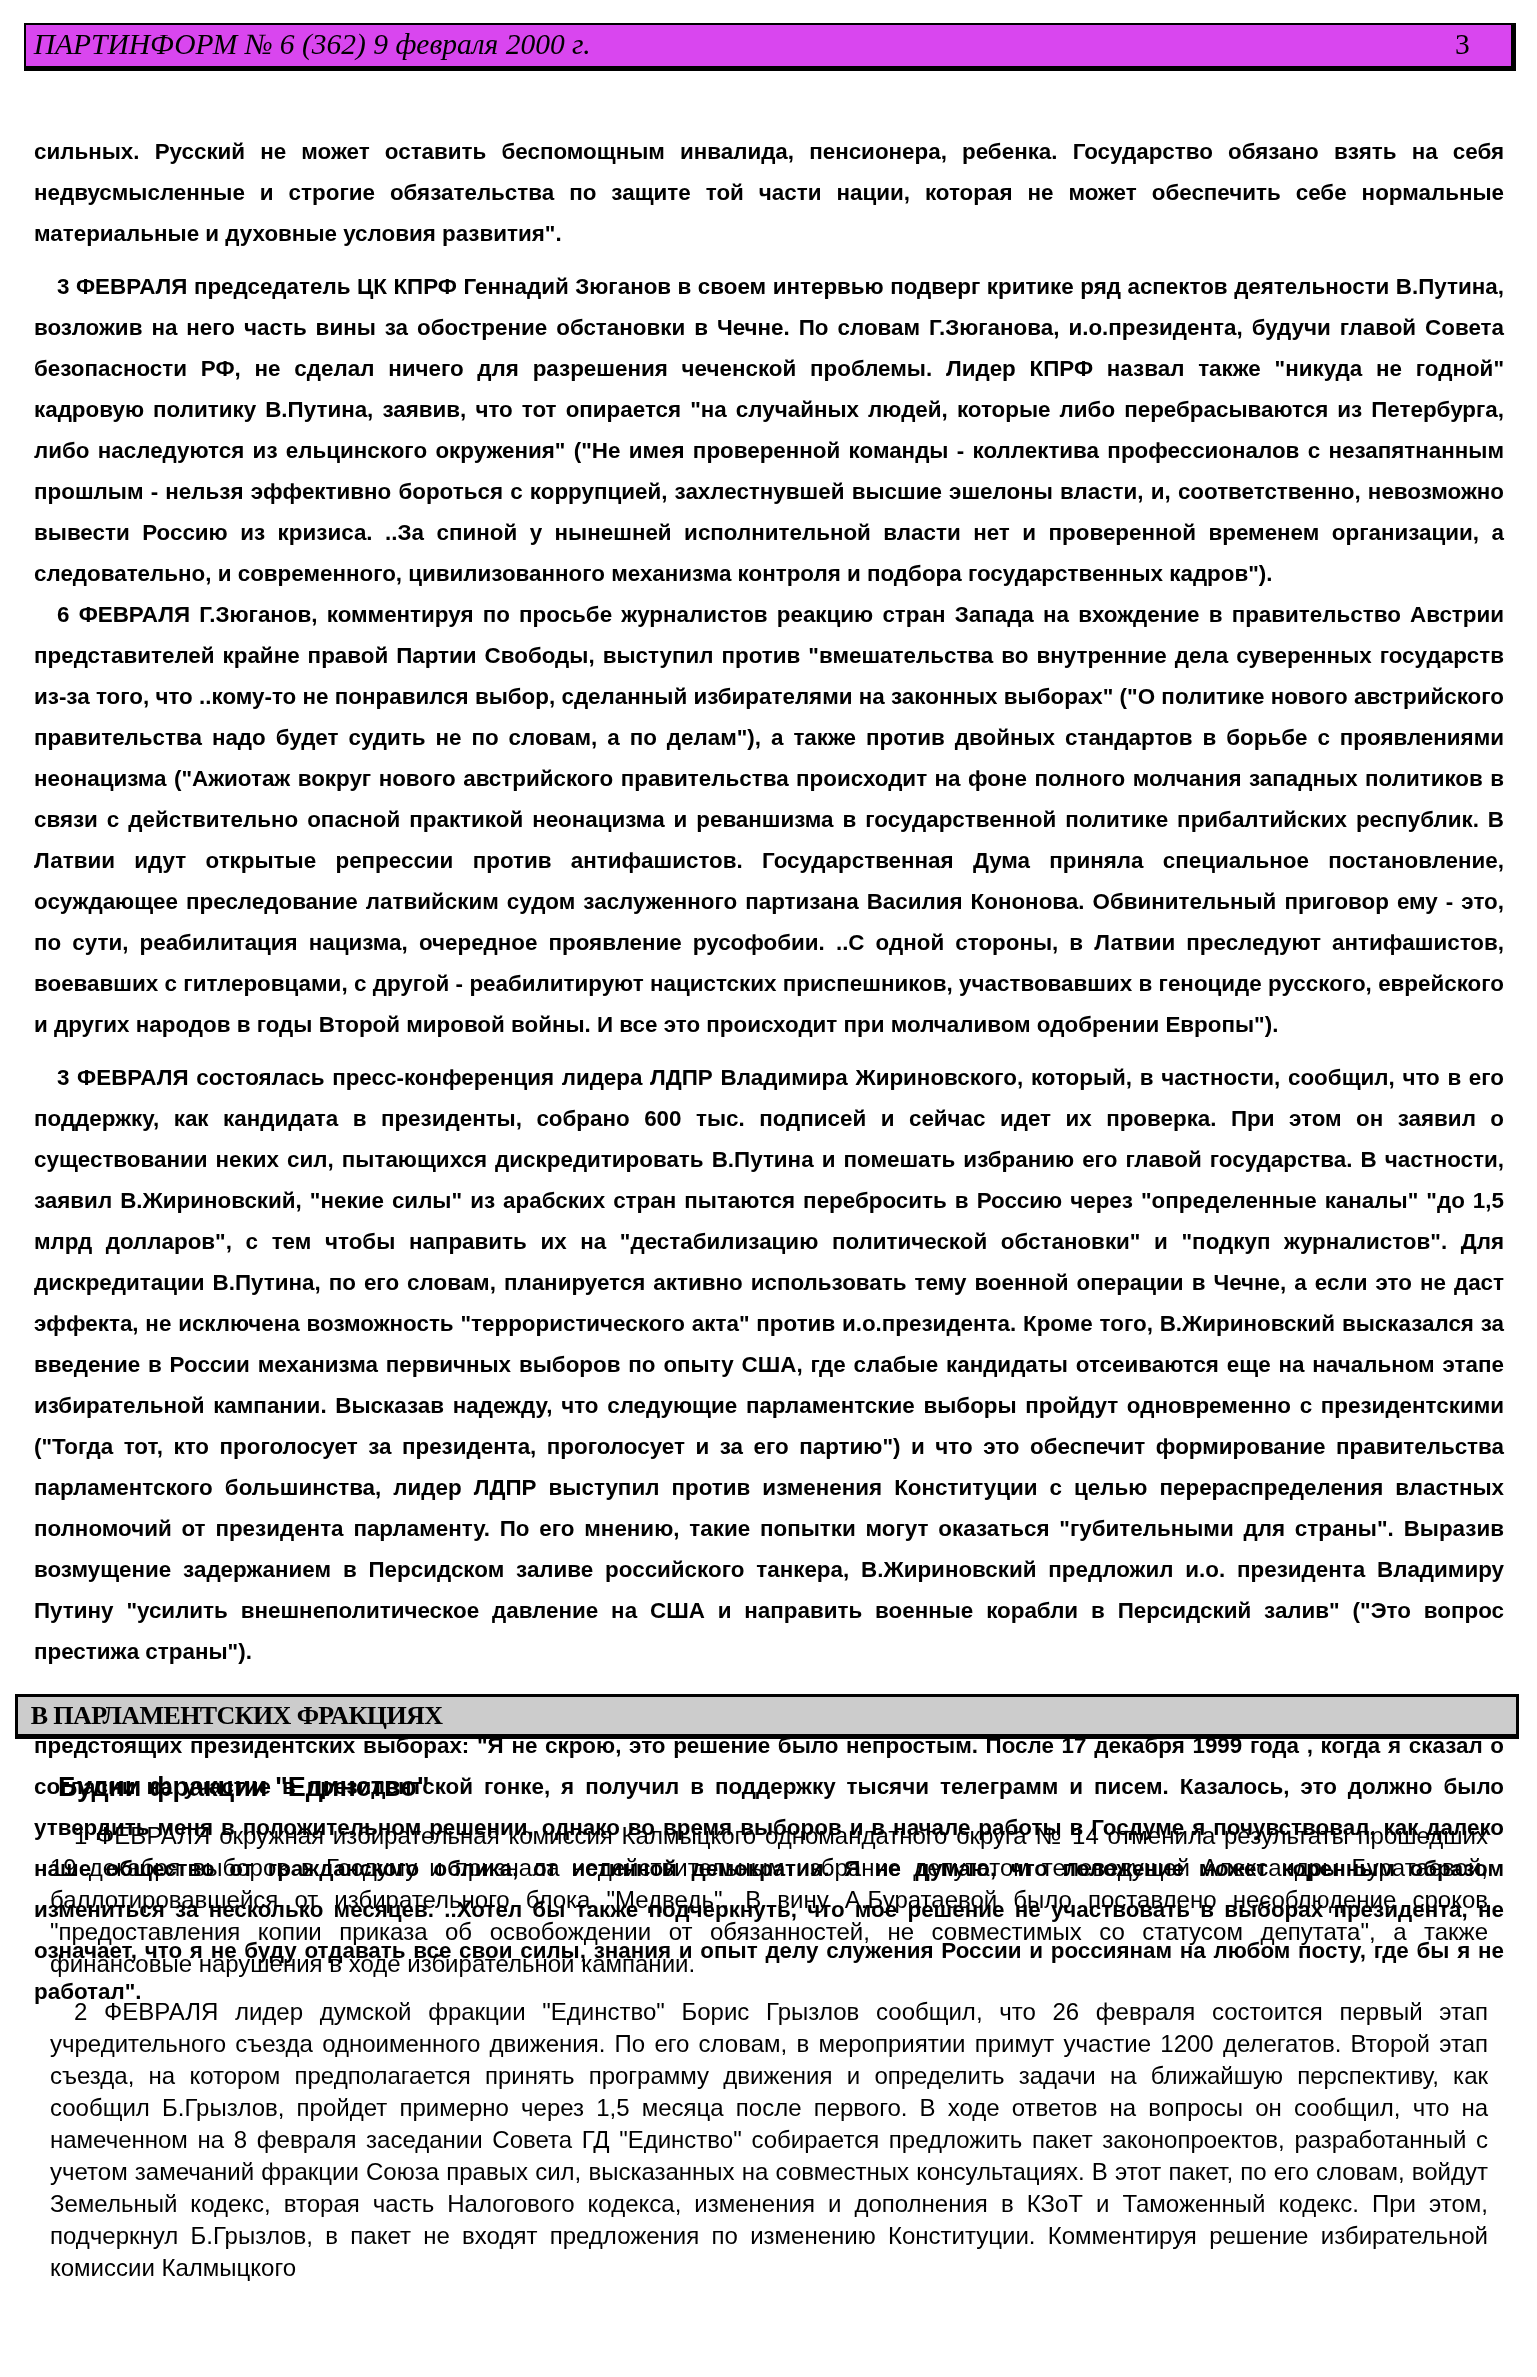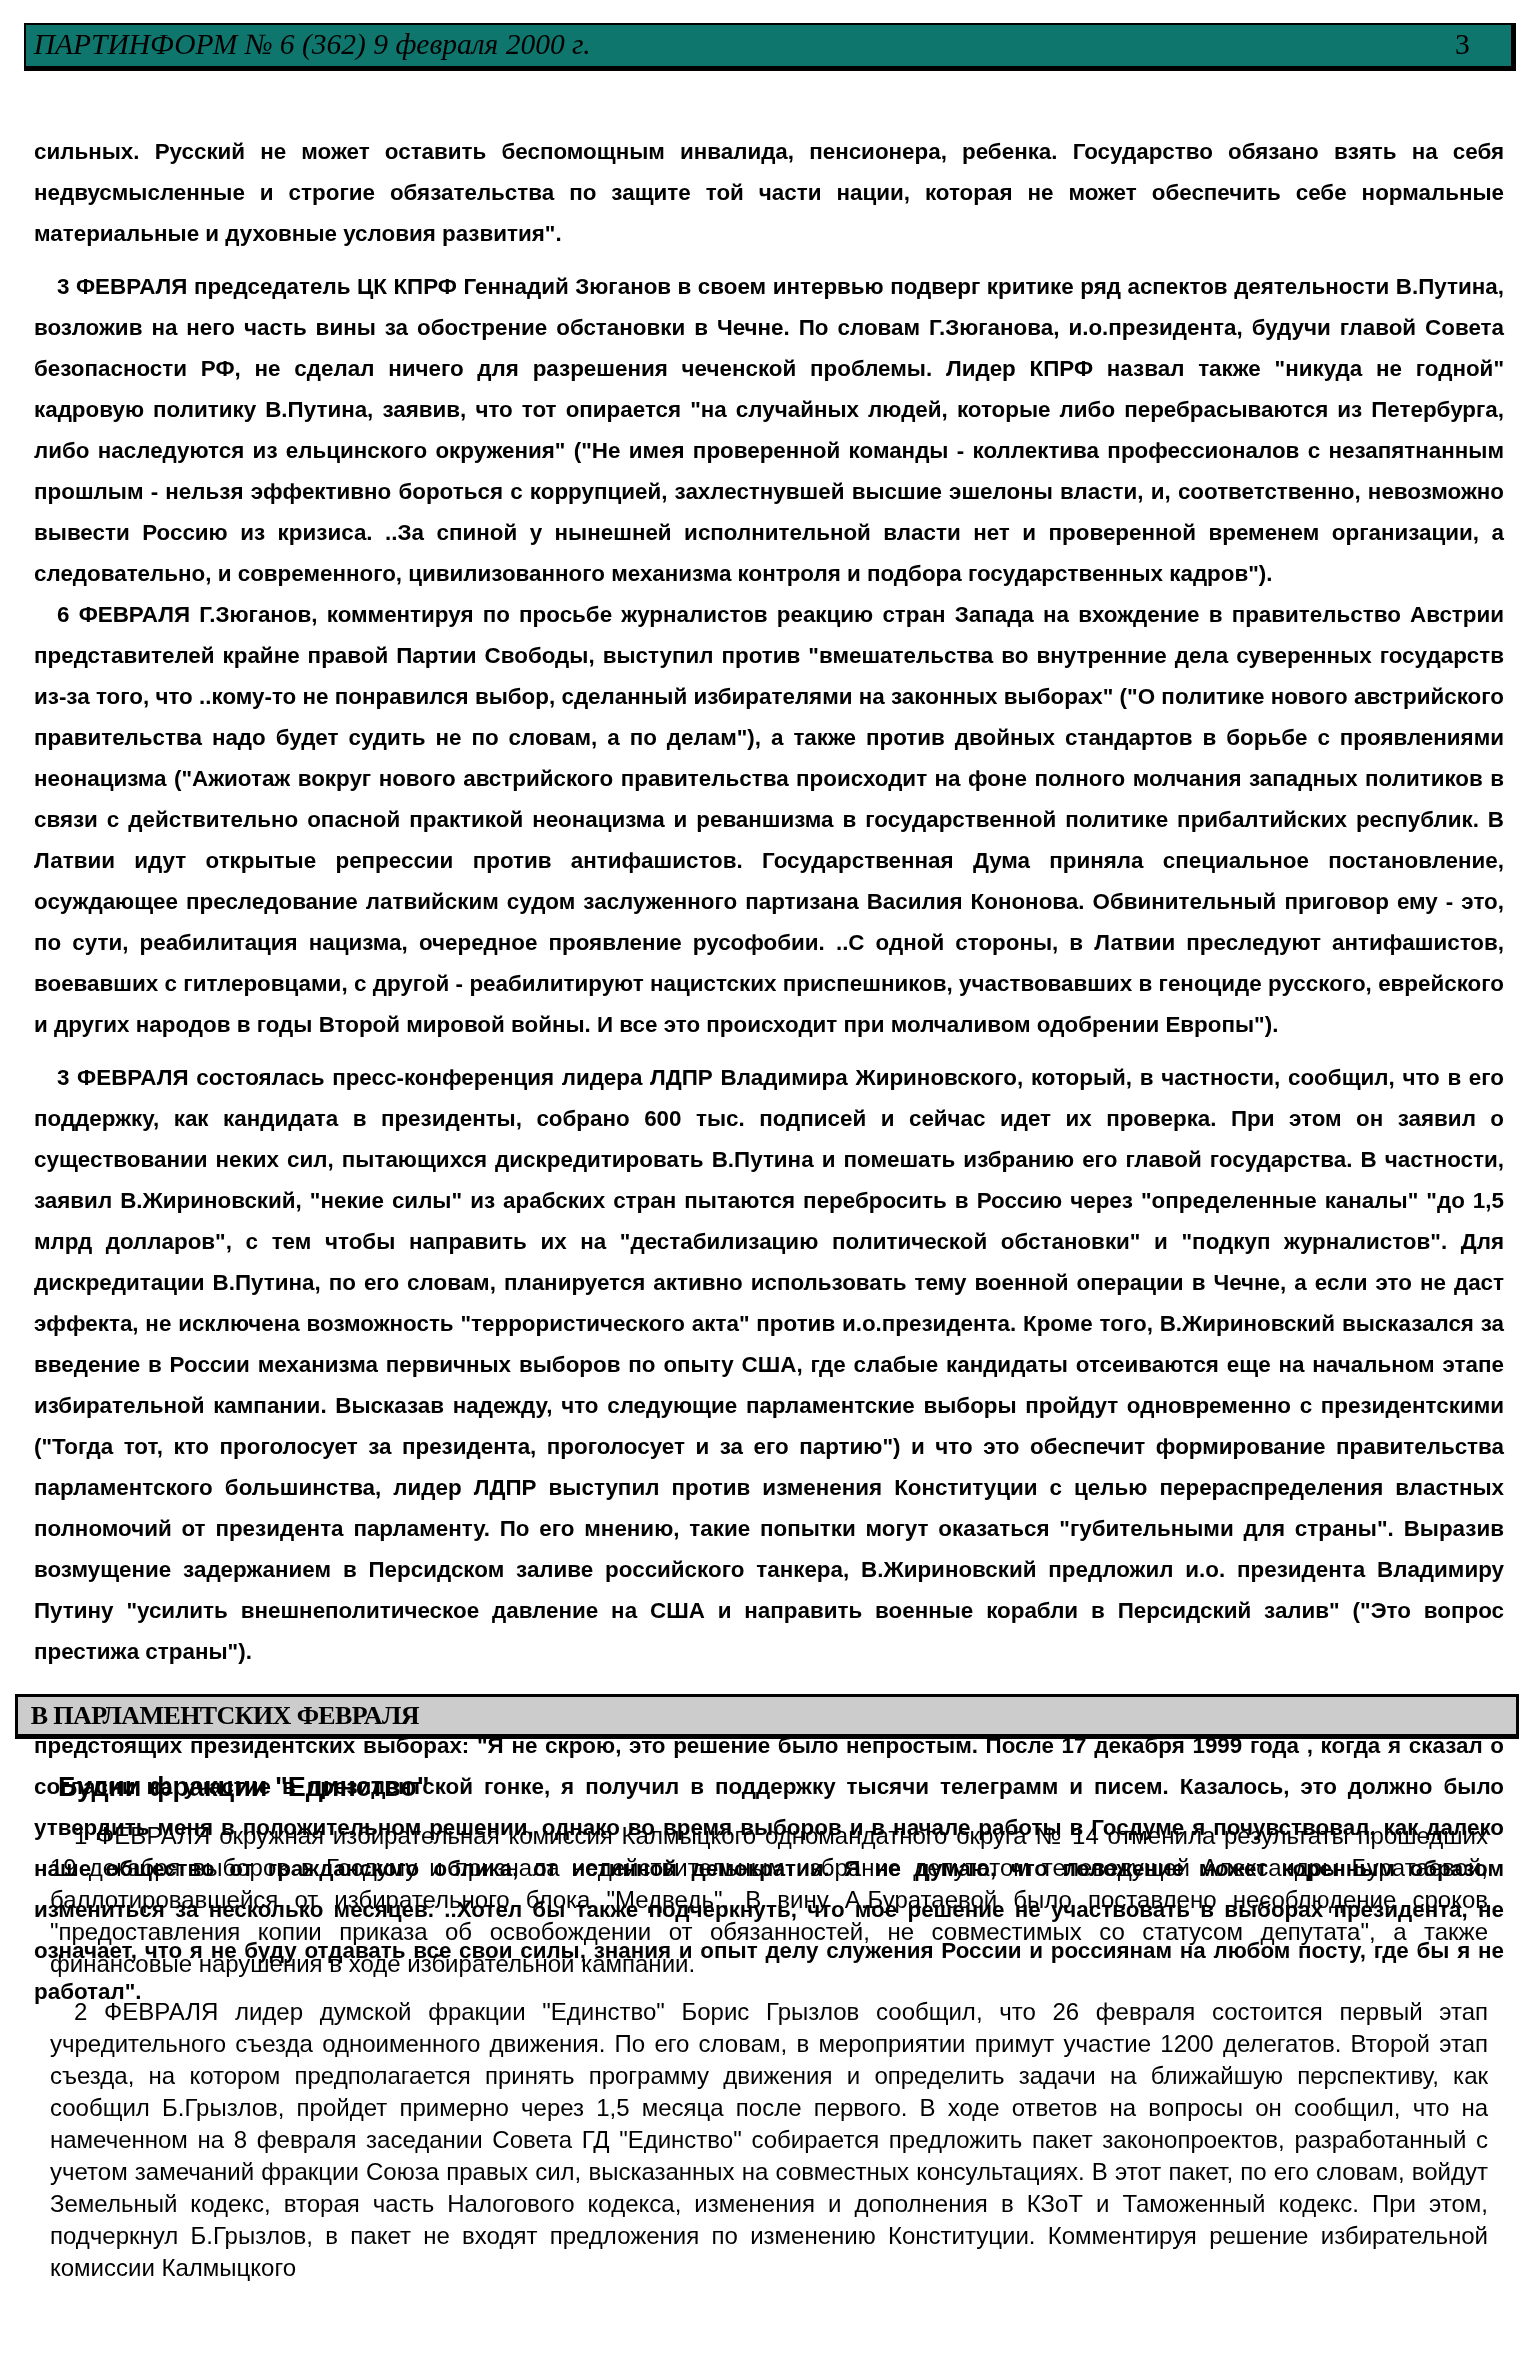--- a/index.html
+++ b/index.html
@@ -1,21 +1,21 @@
 <!DOCTYPE html>
 <html style="font-size:10.2px"><head>
 <meta charset="utf-8">
 <style>
   html, body { margin: 0; padding: 0; background: #ffffff; }
   body { width: 1537px; height: 2377px; position: relative; overflow: hidden; color: #000; }
 
   .page-header {
     position: absolute; left: 24px; top: 23px; width: 1485px; height: 41px;
     border: 2.6px solid #000; border-right-width: 5.1px; border-bottom-width: 5.1px;
-    background: #0f766e;
+    background: #d946ef;
   }
   .page-header .pub {
     position: absolute; left: 7.7px; top: 1.3px;
     font-family: "Liberation Serif", serif; font-style: italic; font-size: 29.5px;
     line-height: 37px; white-space: nowrap;
   }
   .page-header .pageno {
     position: absolute; left: 1429px; top: 1.3px;
     font-family: "Liberation Serif", serif; font-size: 29.5px; line-height: 37px;
   }
@@ -71,21 +71,21 @@
   </p>
   <p class="gap">
     <span class="lead">3 ФЕВРАЛЯ</span><span> состоялась пресс-конференция лидера ЛДПР Владимира Жириновского, который, в частности, сообщил, что в его поддержку, как кандидата в президенты, собрано 600 тыс. подписей и сейчас идет их проверка. При этом он заявил о существовании неких сил, пытающихся дискредитировать В.Путина и помешать избранию его главой государства. В частности, заявил В.Жириновский, "некие силы" из арабских стран пытаются перебросить в Россию через "определенные каналы" "до 1,5 млрд долларов", с тем чтобы направить их на "дестабилизацию политической обстановки" и "подкуп журналистов". Для дискредитации В.Путина, по его словам, планируется активно использовать тему военной операции в Чечне, а если это не даст эффекта, не исключена возможность "террористического акта" против и.о.президента. Кроме того, В.Жириновский высказался за введение в России механизма первичных выборов по опыту США, где слабые кандидаты отсеиваются еще на начальном этапе избирательной кампании. Высказав надежду, что следующие парламентские выборы пройдут одновременно с президентскими ("Тогда тот, кто проголосует за президента, проголосует и за его партию") и что это обеспечит формирование правительства парламентского большинства, лидер ЛДПР выступил против изменения Конституции с целью перераспределения властных полномочий от президента парламенту. По его мнению, такие попытки могут оказаться "губительными для страны". Выразив возмущение задержанием в Персидском заливе российского танкера, В.Жириновский предложил и.о. президента Владимиру Путину "усилить внешнеполитическое давление на США и направить военные корабли в Персидский залив" ("Это вопрос престижа страны").</span>
   </p>
   <p class="gap">
     <span class="lead">4 ФЕВРАЛЯ</span><span> лидер думской фракции "Отечество - Вся Россия" Евгений Примаков заявил о своем отказе участвовать в предстоящих президентских выборах: "Я не скрою, это решение было непростым. После 17 декабря 1999 года , когда я сказал о согласии на участие в президентской гонке, я получил в поддержку тысячи телеграмм и писем. Казалось, это должно было утвердить меня в положительном решении, однако во время выборов и в начале работы в Госдуме я почувствовал, как далеко наше общество от гражданского облика, от истинной демократии. Я не думаю, что положение может коренным образом измениться за несколько месяцев. ..Хотел бы также подчеркнуть, что мое решение не участвовать в выборах президента, не означает, что я не буду отдавать все свои силы, знания и опыт делу служения России и россиянам на любом посту, где бы я не работал".</span>
   </p>
 </div>
 
 <div class="section-bar" style="background: rgb(204, 204, 204);">
-  <span class="title">В ПАРЛАМЕНТСКИХ ФЕВРАЛЯ</span>
+  <span class="title">В ПАРЛАМЕНТСКИХ ФРАКЦИЯХ</span>
 </div>
 
 <div class="section-b">
   <h2>Будни фракции "Единство"</h2>
   <p>
     <span class="lead">1 ФЕВРАЛЯ</span><span> окружная избирательная комиссия Калмыцкого одномандатного округа № 14 отменила результаты прошедших 19 декабря выборов в Госдуму и признала недействительным избрание депутатом телеведущей Александры Буратаевой, баллотировавшейся от избирательного блока "Медведь". В вину А.Буратаевой было поставлено несоблюдение сроков "предоставления копии приказа об освобождении от обязанностей, не совместимых со статусом депутата", а также финансовые нарушения в ходе избирательной кампании.</span>
   </p>
   <p>
     <span class="lead">2 ФЕВРАЛЯ</span><span> лидер думской фракции "Единство" Борис Грызлов сообщил, что 26 февраля состоится первый этап учредительного съезда одноименного движения. По его словам, в мероприятии примут участие 1200 делегатов. Второй этап съезда, на котором предполагается принять программу движения и определить задачи на ближайшую перспективу, как сообщил Б.Грызлов, пройдет примерно через 1,5 месяца после первого. В ходе ответов на вопросы он сообщил, что на намеченном на 8 февраля заседании Совета ГД "Единство" собирается предложить пакет законопроектов, разработанный с учетом замечаний фракции Союза правых сил, высказанных на совместных консультациях. В этот пакет, по его словам, войдут Земельный кодекс, вторая часть Налогового кодекса, изменения и дополнения в КЗоТ и Таможенный кодекс. При этом, подчеркнул Б.Грызлов, в пакет не входят предложения по изменению Конституции. Комментируя решение избирательной комиссии Калмыцкого</span>
   </p>

